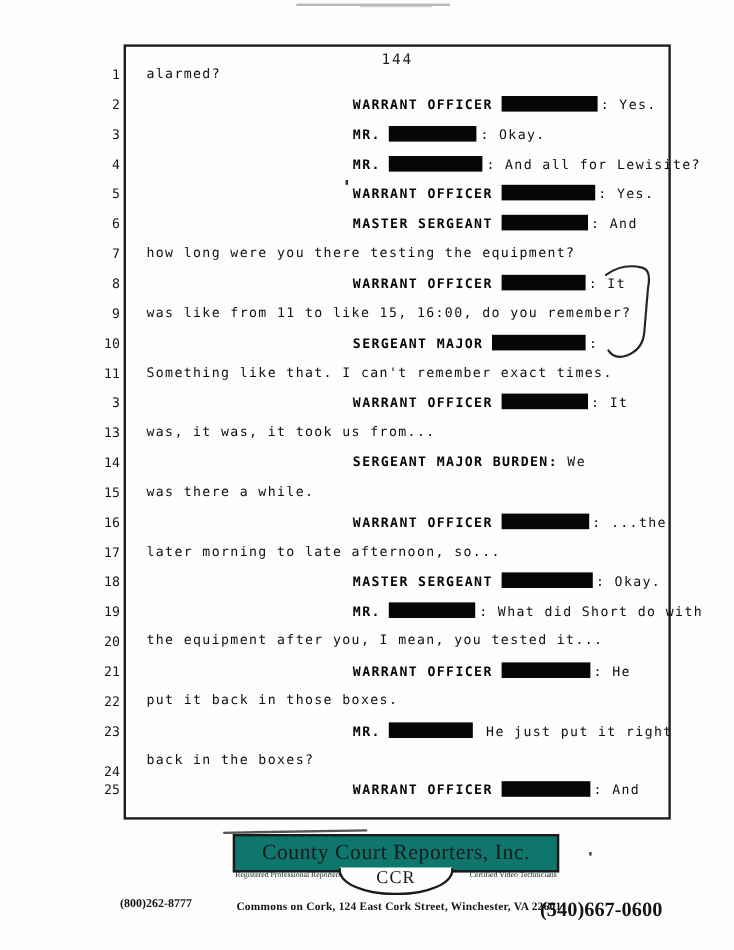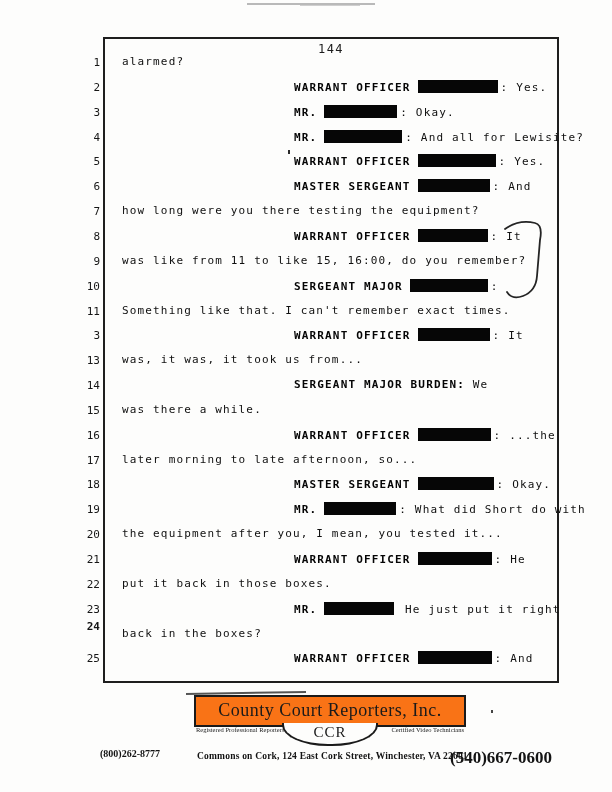--- a/index.html
+++ b/index.html
@@ -38,21 +38,21 @@
     display:inline-block; height:13px; background:#060606;
     vertical-align:-2px; margin:0 3px 0 7px;
   }
 
   .bracket-svg { position:absolute; left:503px; top:216px; }
 
   
   .logo-wrap { position:absolute; left:194px; top:695px; width:272px; height:50px; }
   .logo-outerline { position:absolute; left:-8px; top:-3px; width:120px; height:2px; background:#555; transform:rotate(-1deg); }
   .logo-namebox {
-    position:relative; border:2px solid #1a1a1a; background:#f97316;
+    position:relative; border:2px solid #1a1a1a; background:#0f766e;
     padding:3px 2px 4px 2px; text-align:center;
   }
   .logo-name {
     font-family:"Liberation Serif", serif; font-size:18px; letter-spacing:0.5px;
     color:#1a1a1a; white-space:nowrap;
   }
   .ccr-bowl {
     position:absolute; left:50%; top:28px; transform:translateX(-50%);
     width:92px; height:21px; background:#fdfdfc;
     border:2px solid #1a1a1a; border-top:none;
@@ -123,21 +123,21 @@
       <div class="line-num" style="top: 503px;">19</div>
       <div class="t-line speaker" style="top: 502px;"><span class="spk">MR.</span><span class="redact" style="width: 72px;"></span><span class="">: What did Short do with</span></div>
       <div class="line-num" style="top: 528px;">20</div>
       <div class="t-line left" style="top: 527px;"><span class="">the equipment after you, I mean, you tested it...</span></div>
       <div class="line-num" style="top: 553px;">21</div>
       <div class="t-line speaker" style="top: 552px;"><span class="spk">WARRANT OFFICER</span><span class="redact" style="width: 74px;"></span><span class="">: He</span></div>
       <div class="line-num" style="top: 578px;">22</div>
       <div class="t-line left" style="top: 577px;"><span class="">put it back in those boxes.</span></div>
       <div class="line-num" style="top: 603px;">23</div>
       <div class="t-line speaker" style="top: 602px;"><span class="spk">MR.</span><span class="redact" style="width: 70px;"></span><span class=""> He just put it right</span></div>
-      <div class="line-num" style="top: 620px; font-weight: bold;">24</div>
+      <div class="line-num" style="top: 637px;">24</div>
       <div class="t-line left" style="top: 627px;"><span class="">back in the boxes?</span></div>
       <div class="line-num" style="top: 652px;">25</div>
       <div class="t-line speaker" style="top: 651px;"><span class="spk">WARRANT OFFICER</span><span class="redact" style="width: 74px;"></span><span class="">: And</span></div>
     </div>
 
   <svg class="bracket-svg" width="46" height="90" viewBox="0 0 46 90">
     <path d="M2,13 Q16,3 32,7 Q40,9 37,24 L34,60 Q33,75 20,80 Q9,84 4,76" fill="none" stroke="#242424" stroke-width="1.8" stroke-linecap="round"></path>
   </svg>
 
   <div class="speck" style="left:288px; top:150px; width:2px; height:4px;"></div>

